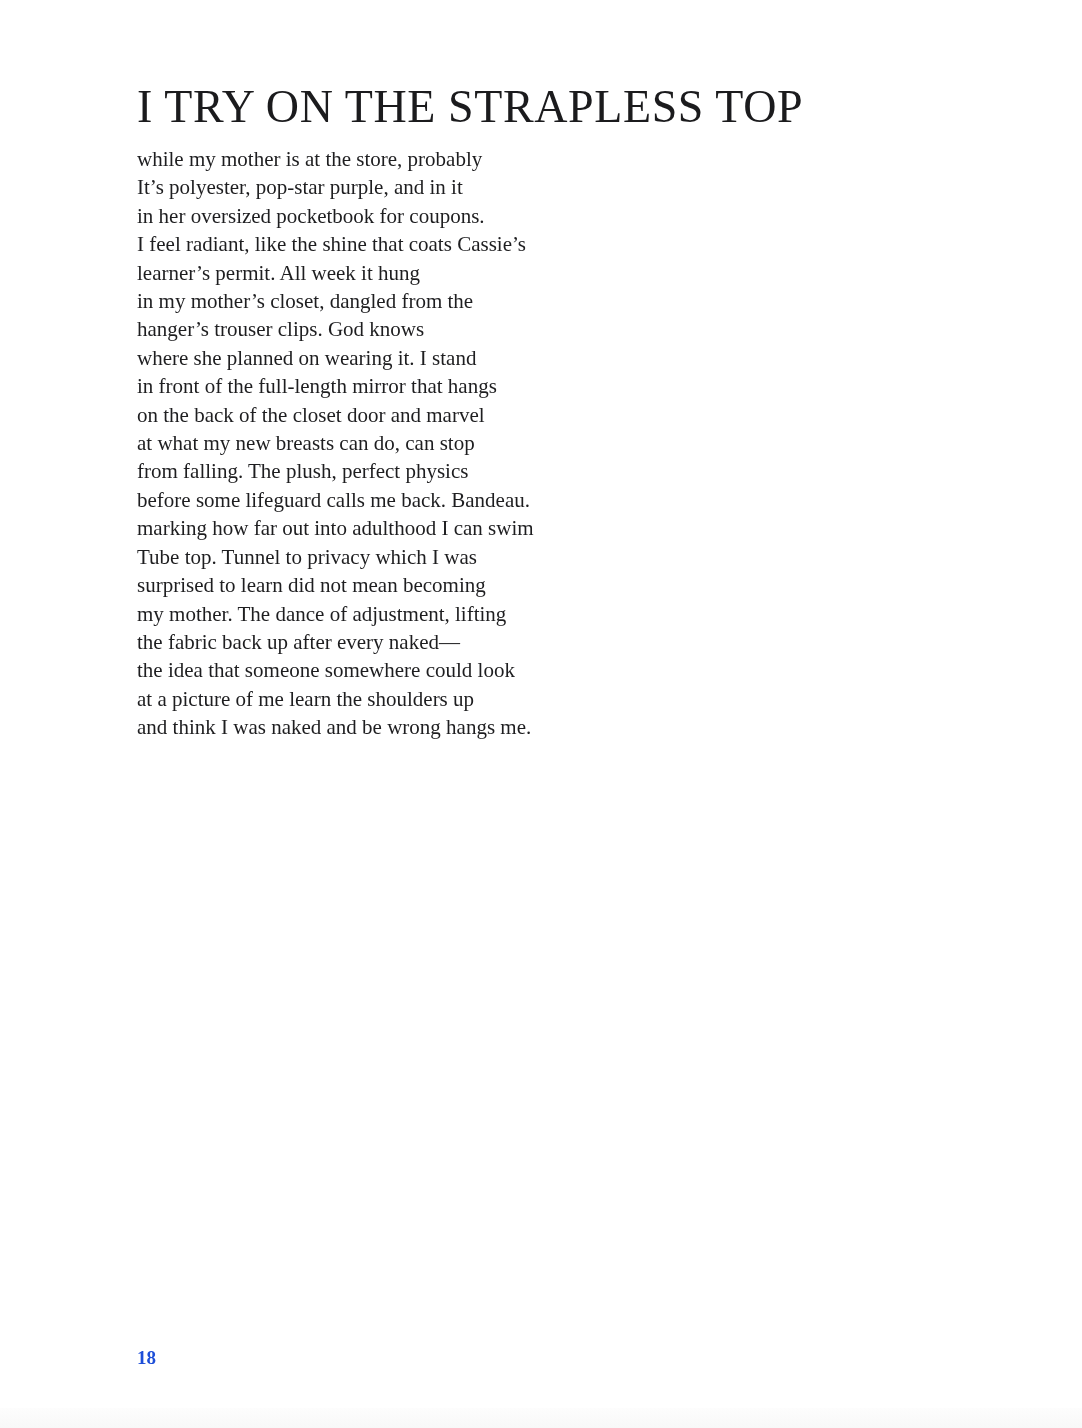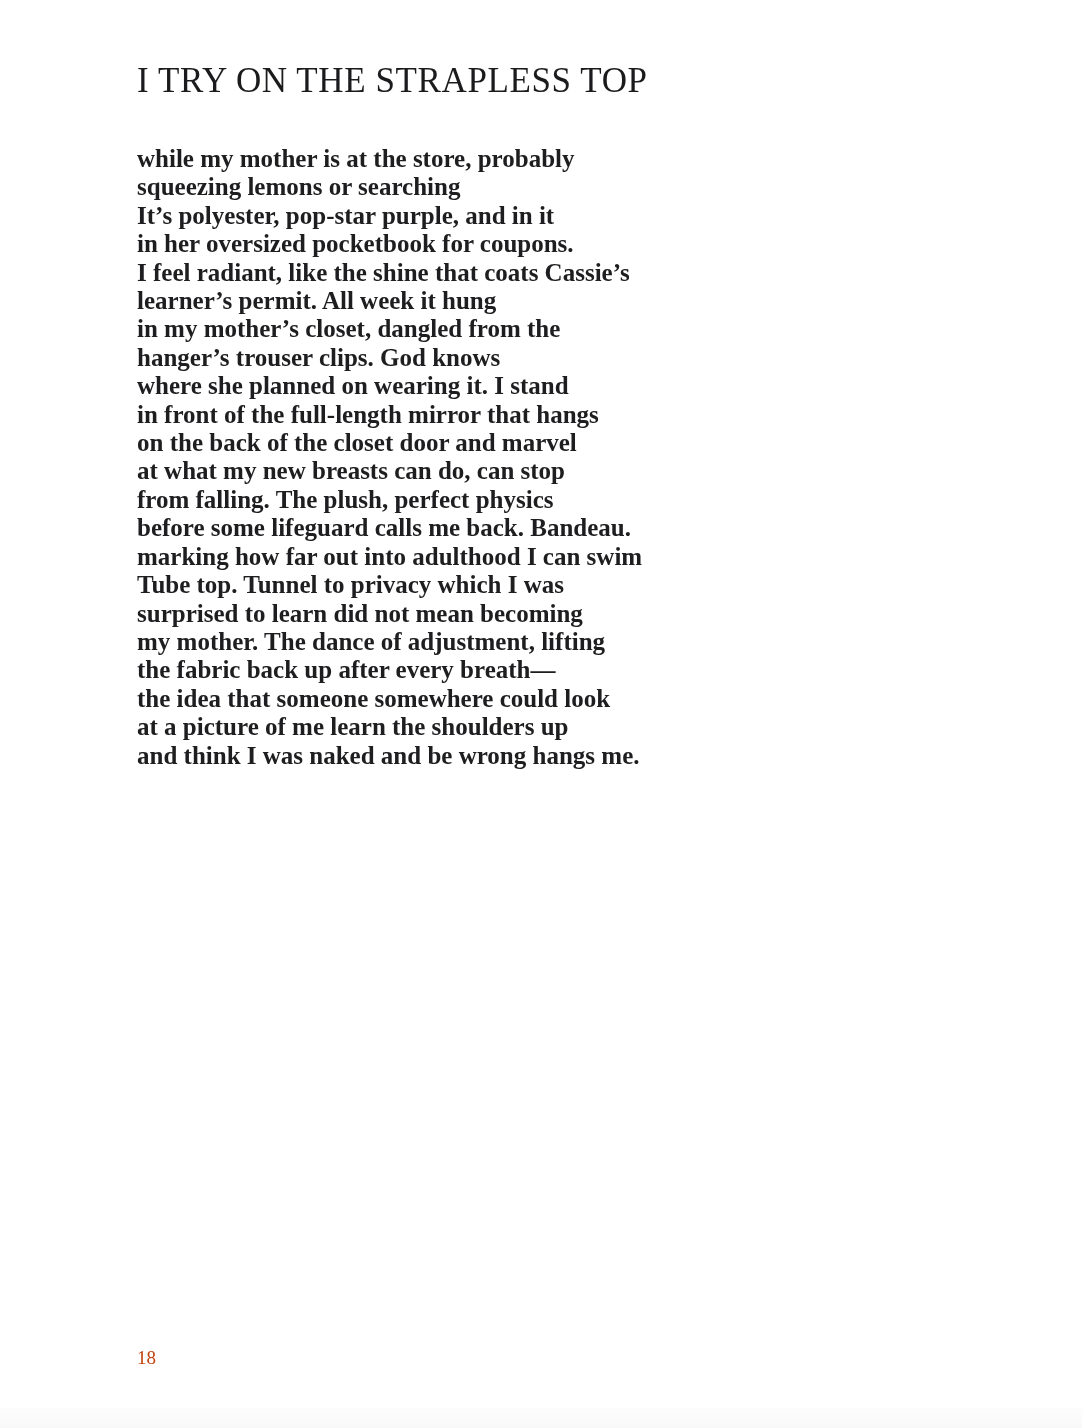--- a/index.html
+++ b/index.html
@@ -12,83 +12,82 @@
     width: 1082px;
     height: 1428px;
     background: #ffffff;
     overflow: hidden;
     font-family: "Liberation Serif", "DejaVu Serif", serif;
     color: #1c1c1e;
   }
   .poem-title {
     position: absolute;
     left: 137px;
-    top: 61px;
+    top: 80px;
     margin: 0;
-    font-size: 35px;
+    font-size: 46px;
     font-weight: 500;
     letter-spacing: 0.6px;
     color: #1b1b1d;
     white-space: nowrap;
   }
   .poem-body {
     position: absolute;
     left: 137px;
     top: 145px;
-    font-size: 25px;
+    font-size: 21px;
     line-height: 28.4px;
     color: #1e1e20;
-    font-weight: bold;
   }
   .poem-line {
     white-space: pre;
   }
   .page-number {
     position: absolute;
     left: 137px;
     top: 1347px;
     font-size: 19px;
-    color: #c2410c;
+    color: #1d4ed8;
+    font-weight: bold;
   }
   .page-bottom-edge {
     position: absolute;
     left: 0;
     bottom: 0;
     width: 100%;
     height: 20px;
     background: linear-gradient(#fdfdfd, #f8f8f8);
   }
 </style>
 </head>
 <body>
 
 <div class="page">
 
   <h1 class="poem-title">I TRY ON THE STRAPLESS TOP</h1>
 
   <div class="poem-body">
     <div class="poem-line">while my mother is at the store, probably</div>
-    <div class="poem-line">squeezing lemons or searching</div>
     <div class="poem-line">It’s polyester, pop-star purple, and in it</div>
     <div class="poem-line">in her oversized pocketbook for coupons.</div>
     <div class="poem-line">I feel radiant, like the shine that coats Cassie’s</div>
     <div class="poem-line">learner’s permit. All week it hung</div>
     <div class="poem-line">in my mother’s closet, dangled from the</div>
     <div class="poem-line">hanger’s trouser clips. God knows</div>
     <div class="poem-line">where she planned on wearing it. I stand</div>
     <div class="poem-line">in front of the full-length mirror that hangs</div>
     <div class="poem-line">on the back of the closet door and marvel</div>
     <div class="poem-line">at what my new breasts can do, can stop</div>
     <div class="poem-line">from falling. The plush, perfect physics</div>
     <div class="poem-line">before some lifeguard calls me back. Bandeau.</div>
     <div class="poem-line">marking how far out into adulthood I can swim</div>
     <div class="poem-line">Tube top. Tunnel to privacy which I was</div>
     <div class="poem-line">surprised to learn did not mean becoming</div>
     <div class="poem-line">my mother. The dance of adjustment, lifting</div>
-    <div class="poem-line">the fabric back up after every breath—</div>
+    <div class="poem-line">the fabric back up after every naked—</div>
     <div class="poem-line">the idea that someone somewhere could look</div>
     <div class="poem-line">at a picture of me learn the shoulders up</div>
     <div class="poem-line">and think I was naked and be wrong hangs me.</div>
   </div>
 
   <div class="page-number">18</div>
 
   <div class="page-bottom-edge"></div>
 
 </div>

